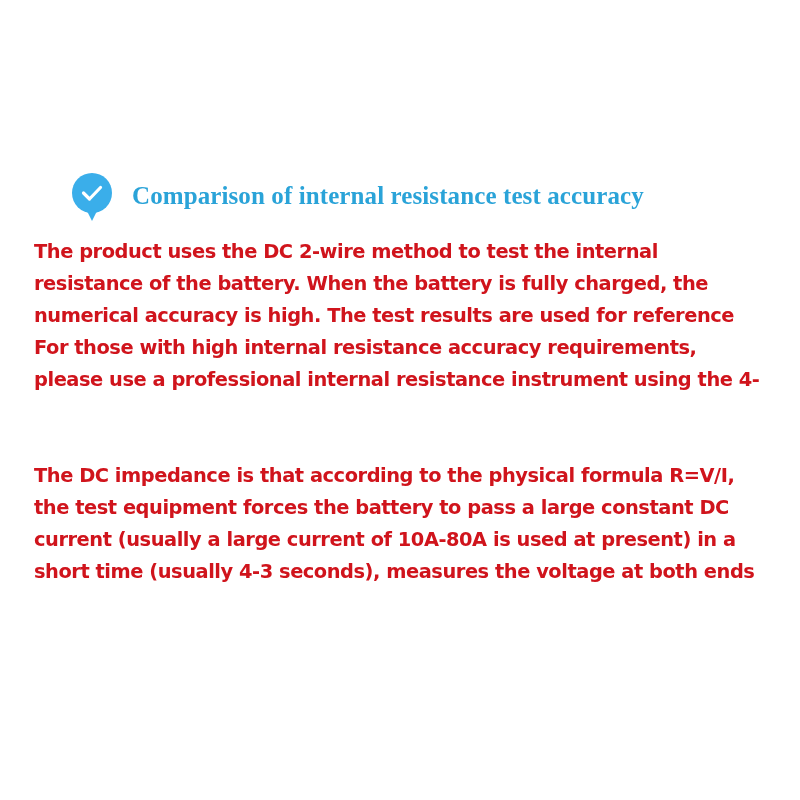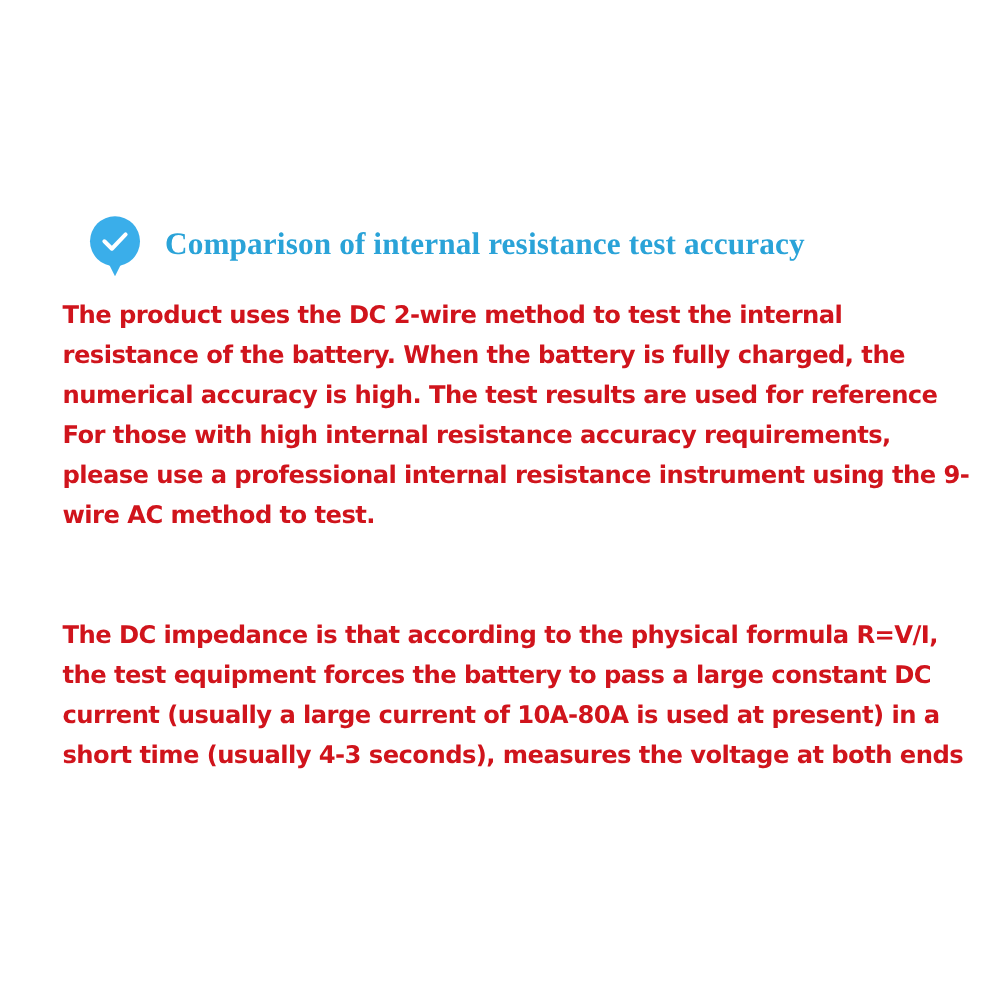--- a/index.html
+++ b/index.html
@@ -41,21 +41,20 @@
       position: absolute;
       left: 34px;
       top: 236px;
       width: 740px;
       font-family: "DejaVu Sans", "Liberation Sans", sans-serif;
       font-weight: bold;
       font-size: 19.4px;
       line-height: 32px;
       color: #d0141c;
       letter-spacing: -0.45px;
-      margin-left: 16px;
     }
     .line {
       display: block;
       white-space: nowrap;
     }
     .spacer {
       display: block;
       height: 32px;
     }
   </style>
@@ -72,22 +71,21 @@
   </div>
   <div class="title">Comparison of internal resistance test accuracy</div>
 </div>
 
 <div class="content">
   <div>
     <span class="line">The product uses the DC 2-wire method to test the internal</span>
     <span class="line">resistance of the battery. When the battery is fully charged, the</span>
     <span class="line">numerical accuracy is high. The test results are used for reference</span>
     <span class="line">For those with high internal resistance accuracy requirements,</span>
-    <span class="line">please use a professional internal resistance instrument using the 9-</span>
-    <span class="line">wire AC method to test.</span>
+    <span class="line">please use a professional internal resistance instrument using the 4-</span>
   </div>
   <span class="spacer"></span>
   <span class="spacer"></span>
   <div>
     <span class="line">The DC impedance is that according to the physical formula R=V/I,</span>
     <span class="line">the test equipment forces the battery to pass a large constant DC</span>
     <span class="line">current (usually a large current of 10A-80A is used at present) in a</span>
     <span class="line">short time (usually 4-3 seconds), measures the voltage at both ends</span>
   </div>
 </div>

